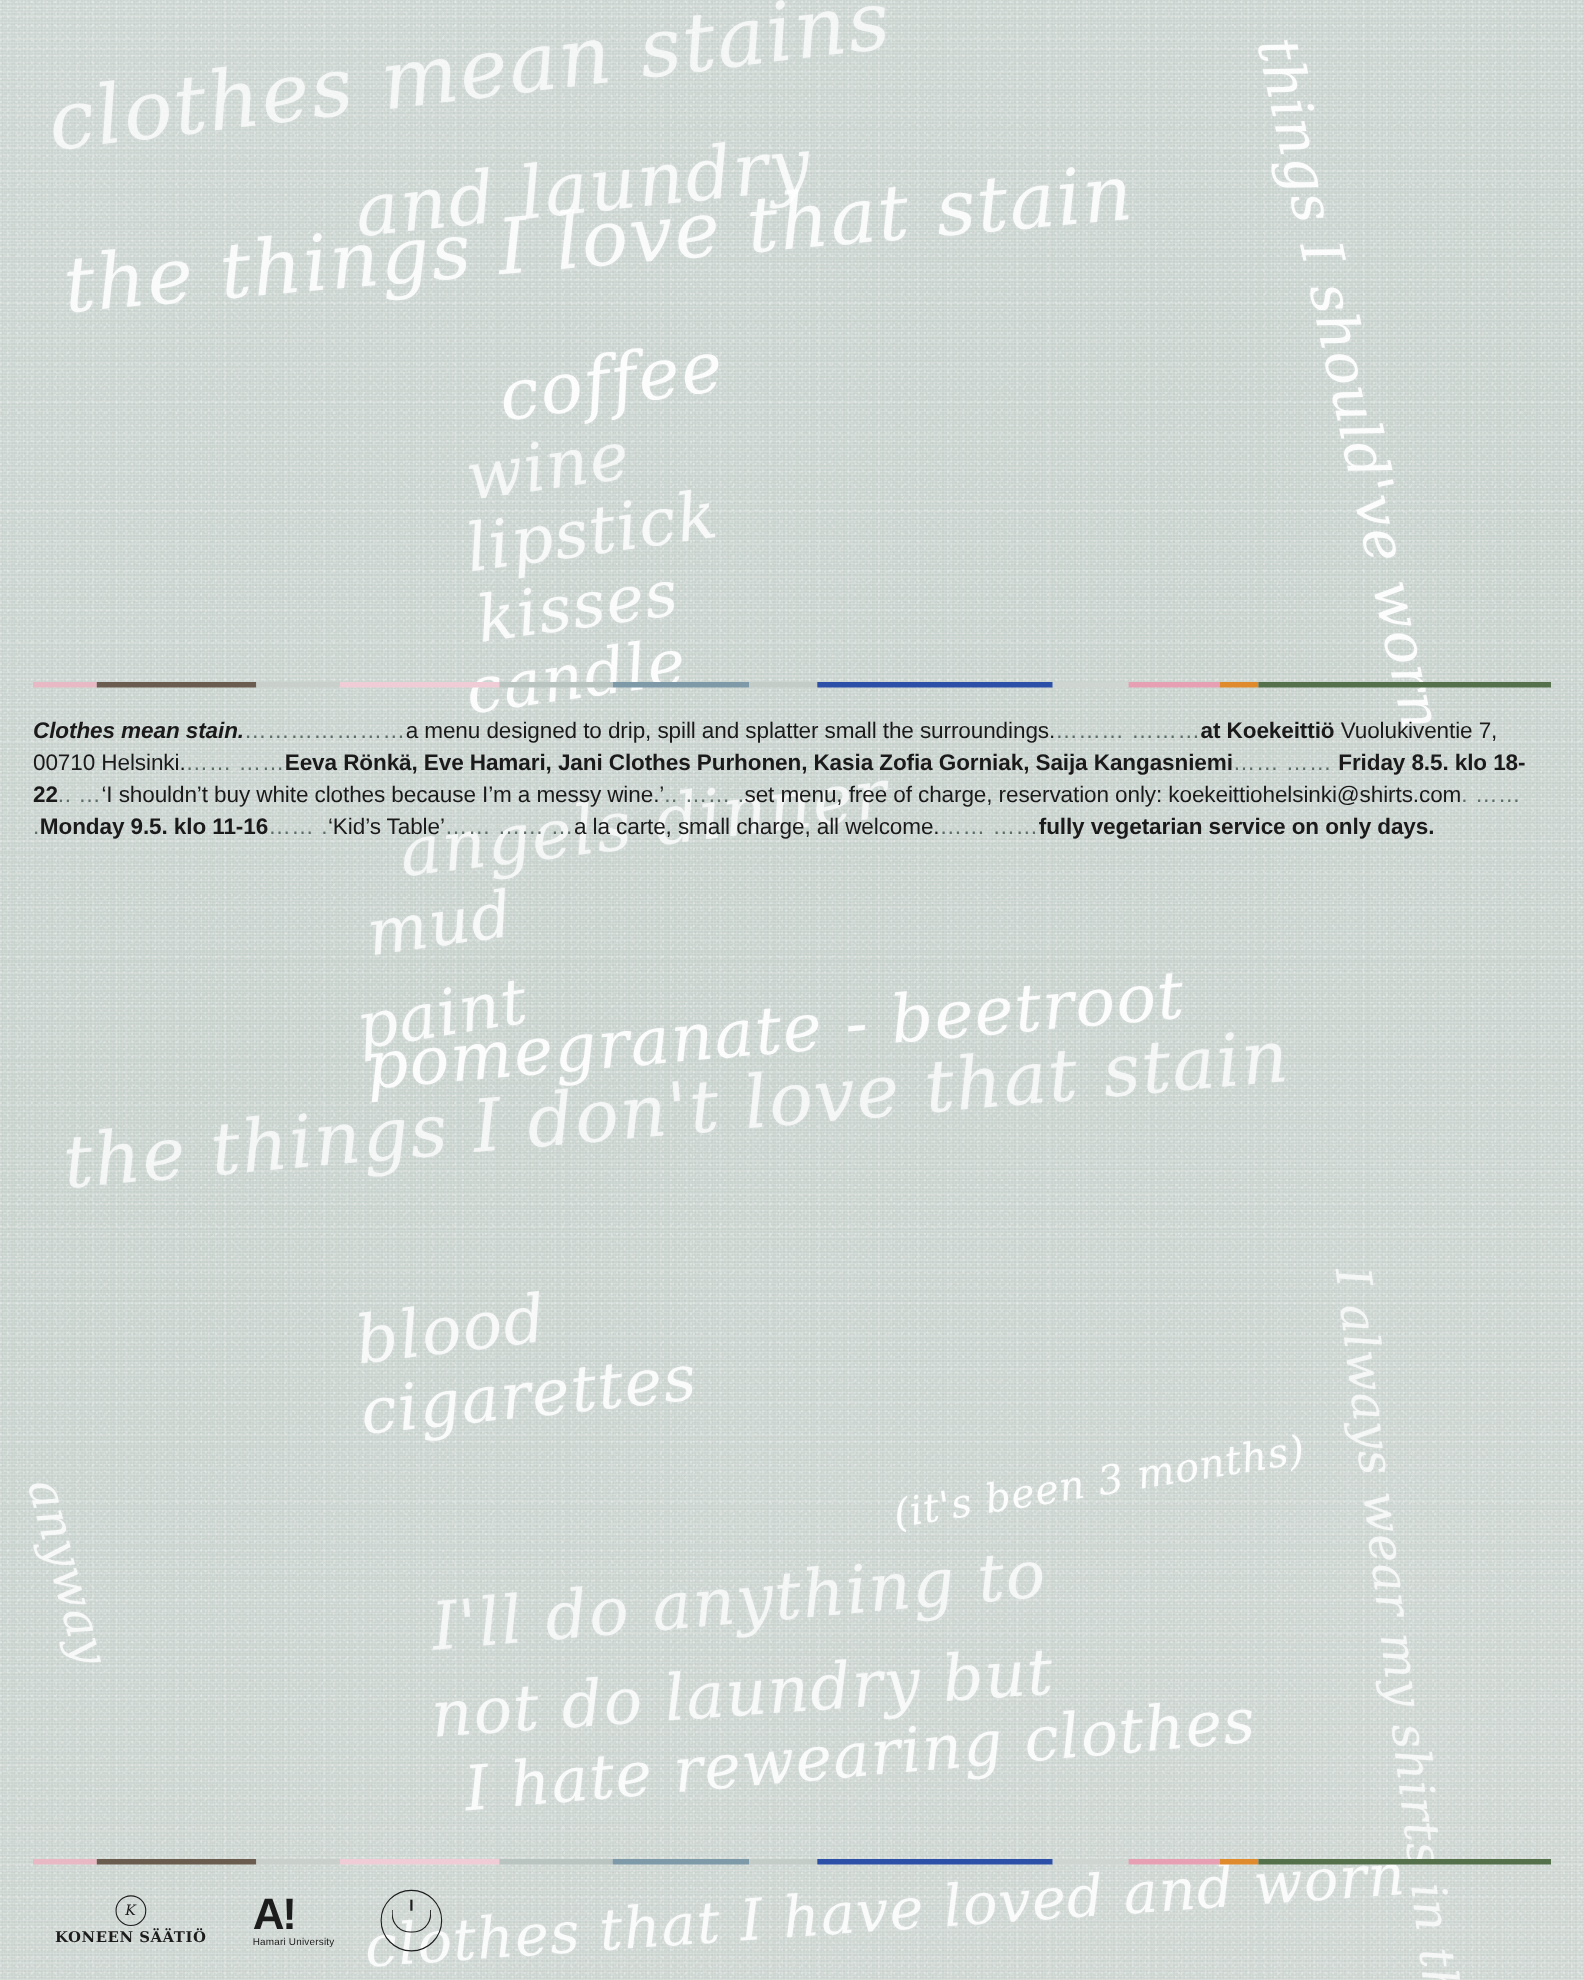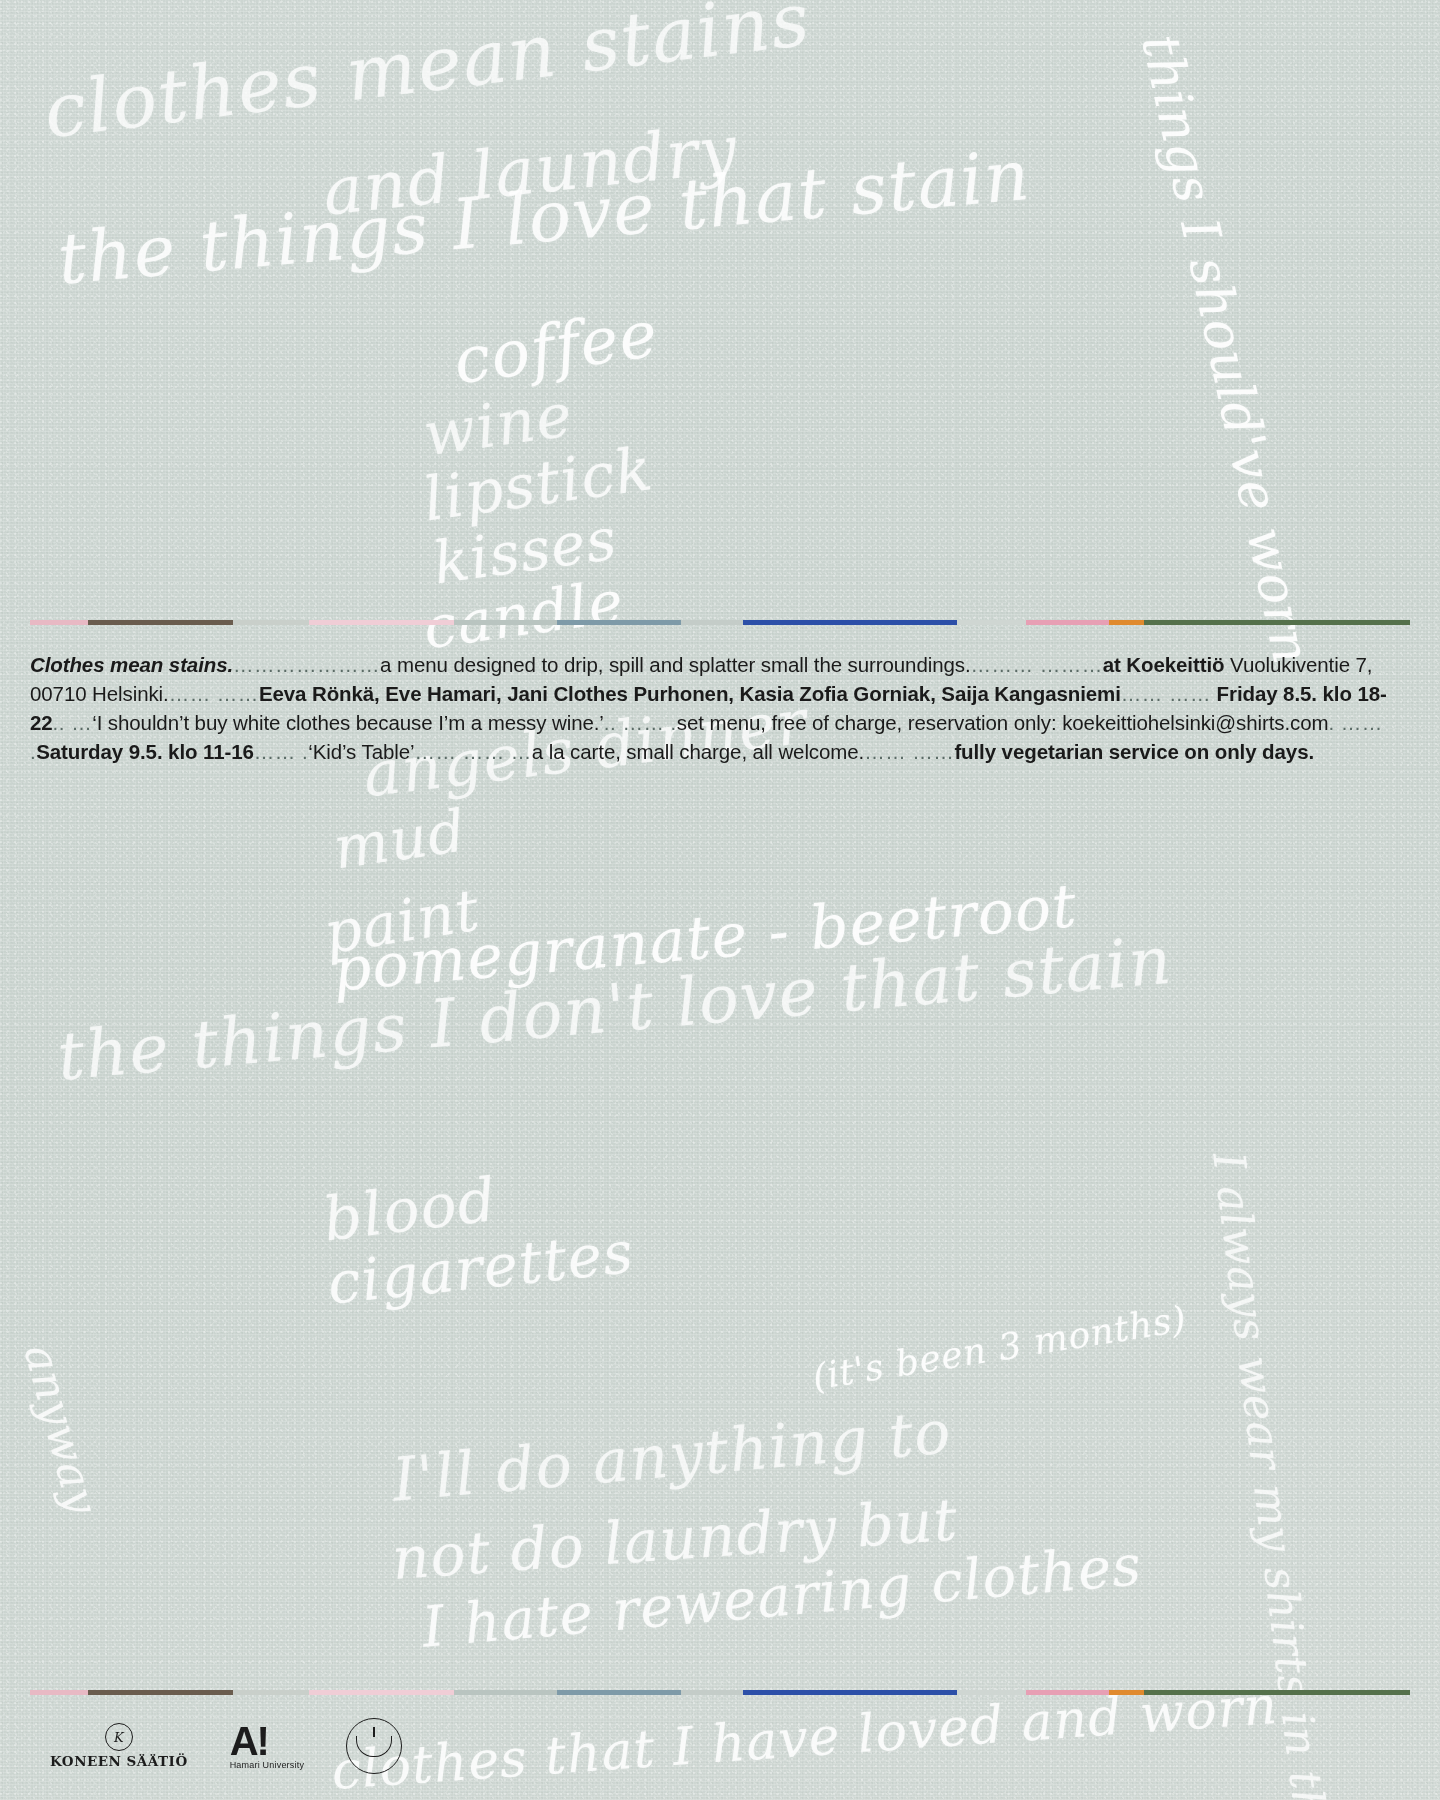--- a/index.html
+++ b/index.html
@@ -170,24 +170,24 @@
       <span style="background: rgb(196, 204, 200); flex: 4.5 0 0px;"></span>
       <span style="background: rgb(44, 79, 168); flex: 15.5 0 0px;"></span>
       <span style="background: rgb(207, 214, 210); flex: 5 0 0px;"></span>
       <span style="background: rgb(231, 159, 180); flex: 6 0 0px;"></span>
       <span style="background: rgb(224, 138, 46); flex: 2.5 0 0px;"></span>
       <span style="background: rgb(85, 113, 75); flex: 19.3 0 0px;"></span>
     </div>
 
   <div id="textblock">
     <i>Clothes mean</i>
-    <i>stains.</i><span class="dots">…………………</span><span>a menu designed to drip, spill and splatter small the surroundings.</span><span class="dots">……… ………</span><b>at Koekeittiö</b>
+    <i>stain.</i><span class="dots">…………………</span><span>a menu designed to drip, spill and splatter small the surroundings.</span><span class="dots">……… ………</span><b>at Koekeittiö</b>
     <span>Vuolukiventie 7, 00710 Helsinki.</span><span class="dots">…… ……</span><b>Eeva Rönkä, Eve Hamari, Jani Clothes Purhonen, Kasia Zofia Gorniak, Saija Kangasniemi</b><span class="dots">…… ……</span>
     <b>Friday 8.5. klo 18-22</b><span class="dots">.. …</span><span>‘I shouldn’t buy white clothes because I’m a messy wine.’</span><span class="dots">.. …… .</span><span>set menu, free of charge, reservation only:</span>
-    <span>koekeittiohelsinki@shirts.com</span><span class="dots">. …… .</span><b>Saturday 9.5. klo 11-16</b><span class="dots">…… .</span><span>‘Kid’s Table’</span><span class="dots">…… …… …</span><span>a la carte, small charge, all welcome.</span><span class="dots">…… ……</span><b>fully vegetarian service on only days.</b>
+    <span>koekeittiohelsinki@shirts.com</span><span class="dots">. …… .</span><b>Monday 9.5. klo 11-16</b><span class="dots">…… .</span><span>‘Kid’s Table’</span><span class="dots">…… …… …</span><span>a la carte, small charge, all welcome.</span><span class="dots">…… ……</span><b>fully vegetarian service on only days.</b>
   </div>
 
   <div class="rule" id="rule-bottom" style="top: 1690px;">
       <span style="background: rgb(232, 185, 196); flex: 4.2 0 0px;"></span>
       <span style="background: rgb(106, 92, 78); flex: 10.5 0 0px;"></span>
       <span style="background: rgb(201, 207, 202); flex: 5.5 0 0px;"></span>
       <span style="background: rgb(240, 205, 214); flex: 10.5 0 0px;"></span>
       <span style="background: rgb(185, 196, 192); flex: 7.5 0 0px;"></span>
       <span style="background: rgb(126, 154, 168); flex: 9 0 0px;"></span>
       <span style="background: rgb(196, 204, 200); flex: 4.5 0 0px;"></span>

